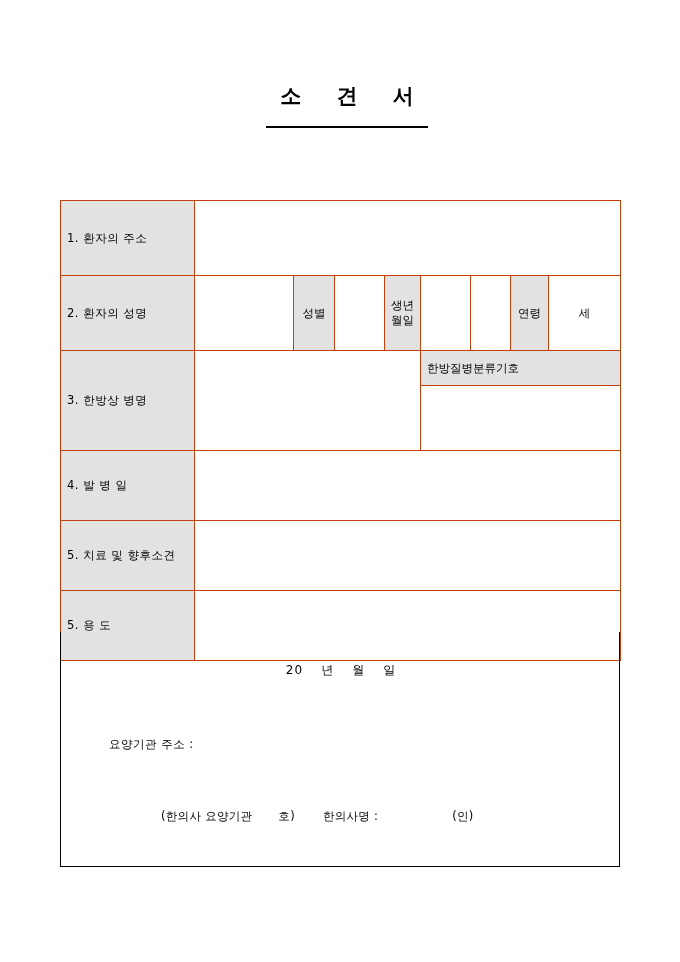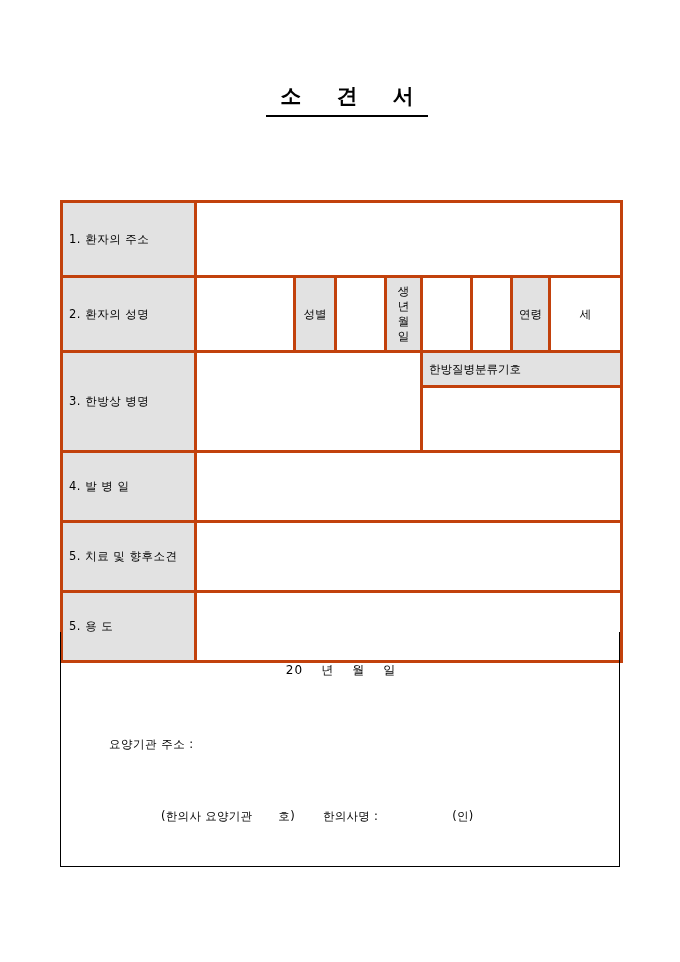--- a/index.html
+++ b/index.html
@@ -28,21 +28,21 @@
     width: 680px;
     text-align: center;
     font-size: 21px;
     font-weight: bold;
     letter-spacing: 14px;
     text-indent: 14px;
   }
   .doc-title span.underline-wrap {
     display: inline-block;
     border-bottom: 2px solid #000;
-    padding-bottom: 5px;
+    padding-bottom: 16px;
   }
   .meta {
     position: absolute;
     top: 155px;
     left: 52px;
     font-size: 11px;
     font-weight: bold;
     line-height: 18px;
   }
   .meta div {
@@ -55,21 +55,21 @@
 
   table.form {
     position: absolute;
     top: 200px;
     left: 60px;
     width: 560px;
     border-collapse: collapse;
     table-layout: fixed;
   }
   table.form td {
-    border: 3px solid #c2410c;
+    border: 1px solid #c2410c;
     font-size: 11.5px;
     padding: 0 6px;
     vertical-align: middle;
     box-sizing: border-box;
   }
   td.label {
     background: #e2e2e2;
     text-align: left;
     padding-left: 14px;
     letter-spacing: 0.5px;

